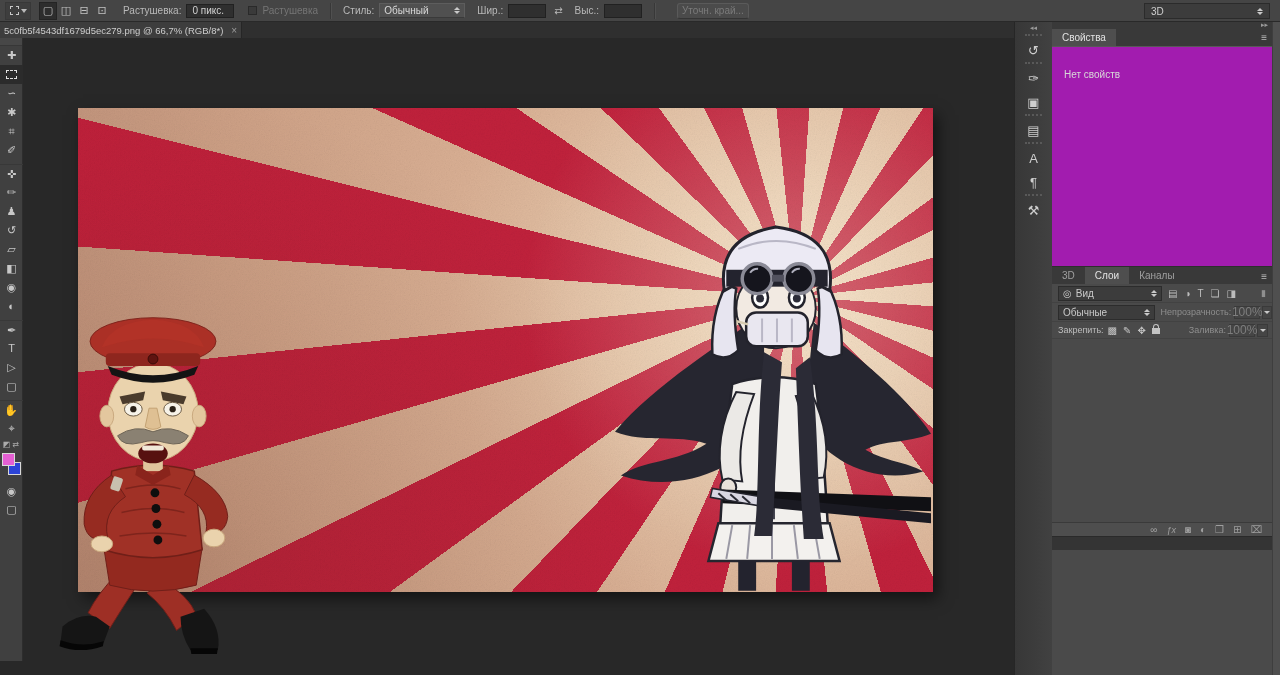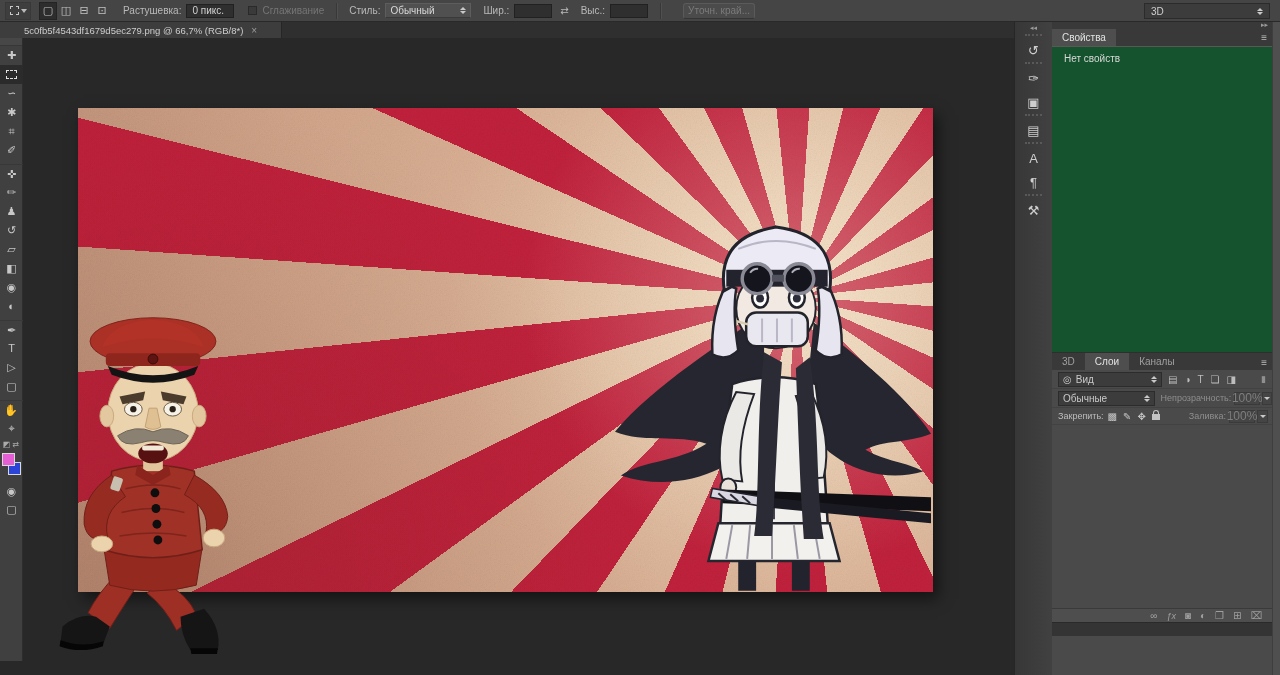--- a/index.html
+++ b/index.html
@@ -34,21 +34,21 @@
   .tri-u { width:0;height:0;border-left:3px solid transparent;border-right:3px solid transparent;border-bottom:3px solid #c9c9c9; }
   .tri-d { width:0;height:0;border-left:3px solid transparent;border-right:3px solid transparent;border-top:3px solid #c9c9c9; }
   .ob-btn { margin-left:22px; height:16px; padding:0 4px; background:#4b4b4b;
     border:1px solid #5a5a5a; border-bottom-color:#353535; border-radius:3px; color:#7b7b7b;
     display:flex; align-items:center; }
   .ws-select { position:absolute; right:10px; top:3px; width:126px; height:16px; background:#3c3c3c;
     border:1px solid #2b2b2b; color:#cfcfcf; display:flex; align-items:center; padding:0 6px; }
 
   
   .tabbar { position:absolute; left:0; top:22px; width:1014px; height:16px; background:#2f2f2f; }
-  .doctab { position:absolute; left:0; top:0; height:16px; padding:0 24px; background:#3d3d3d;
+  .doctab { position:absolute; left:0; top:0; height:16px; padding:0 4px; background:#3d3d3d;
     color:#cdcdcd; font-size:9.5px; display:flex; align-items:center; gap:8px;
     border-right:1px solid #262626; }
   .doctab .x { color:#9a9a9a; font-size:10px; }
 
   
   .toolbar { position:absolute; left:0; top:38px; width:23px; height:623px; background:#404040;
     border-right:1px solid #2d2d2d; }
   .tb-head { height:8px; border-bottom:1px solid #373737; background:#474747; }
   .tool { width:23px; height:19px; display:flex; align-items:center; justify-content:center;
     color:#c8c8c8; font-size:11px; line-height:1; }
@@ -98,21 +98,21 @@
   .dock { position:absolute; left:1052px; top:22px; width:220px; height:653px; background:#4a4a4a;
     font-size:10px; }
   .scrollstrip { position:absolute; left:1272px; top:22px; width:8px; height:653px; background:#4f4f4f;
     border-left:1px solid #3e3e3e; }
   .dock-head { height:6px; background:#393939; color:#9a9a9a; font-size:7px; text-align:right;
     line-height:6px; padding-right:4px; }
   .ptabs { height:18px; background:#393939; display:flex; align-items:flex-end; position:relative; }
   .ptab { height:17px; padding:0 10px; display:flex; align-items:center; color:#9f9f9f; }
   .ptab.act { background:#4e4e4e; color:#e2e2e2; }
   .pmenu { position:absolute; right:5px; top:4px; color:#bdbdbd; font-size:10px; }
-  .props-body { height:306px; background:#14532d; color:#d8d8d8; padding:6px 12px;
+  .props-body { height:220px; background:#a21caf; color:#d8d8d8; padding:22px 12px;
     border-top:1px solid #585858; }
   .lay-body { background:#4a4a4a; }
   .lrow { position:relative; height:19px; border-bottom:1px solid #424242; display:flex; align-items:center; }
   .search-sel { margin-left:6px; width:104px; height:15px; background:#3c3c3c; border:1px solid #2c2c2c;
     color:#c9c9c9; display:flex; align-items:center; gap:4px; padding:0 4px; }
   .fics { display:flex; margin-left:6px; gap:7px; color:#bdbdbd; font-size:10px; }
   .ftog { position:absolute; right:6px; color:#8f8f8f; font-size:9px; }
   .blend-sel { margin-left:6px; width:110px; height:15px; background:#3c3c3c; border:1px solid #2c2c2c;
     color:#c9c9c9; display:flex; align-items:center; padding:0 4px; }
   .mini-lbl { margin-left:6px; color:#8e8e8e; font-size:9px; }
@@ -166,21 +166,21 @@
       <div class="ob-mode">
           <span>⊟</span>
         </div>
       <div class="ob-mode">
           <span>⊡</span>
         </div>
     </div>
     <span class="ob-label">Растушевка:</span>
     <div class="ob-input">0 пикс.</div>
     <span class="checkbox"></span>
-    <span class="ob-label dis" style="margin-left:5px">Сглаживание</span>
+    <span class="ob-label dis" style="margin-left:5px">Растушевка</span>
     <span class="vsep"></span>
     <span class="ob-label">Стиль:</span>
     <div class="ob-select" style="width:86px">
       <span>Обычный</span>
       <span class="dd">
           <span class="tri-u"></span>
           <span class="tri-d"></span>
         </span>
     </div>
     <span class="ob-label">Шир.:</span>

